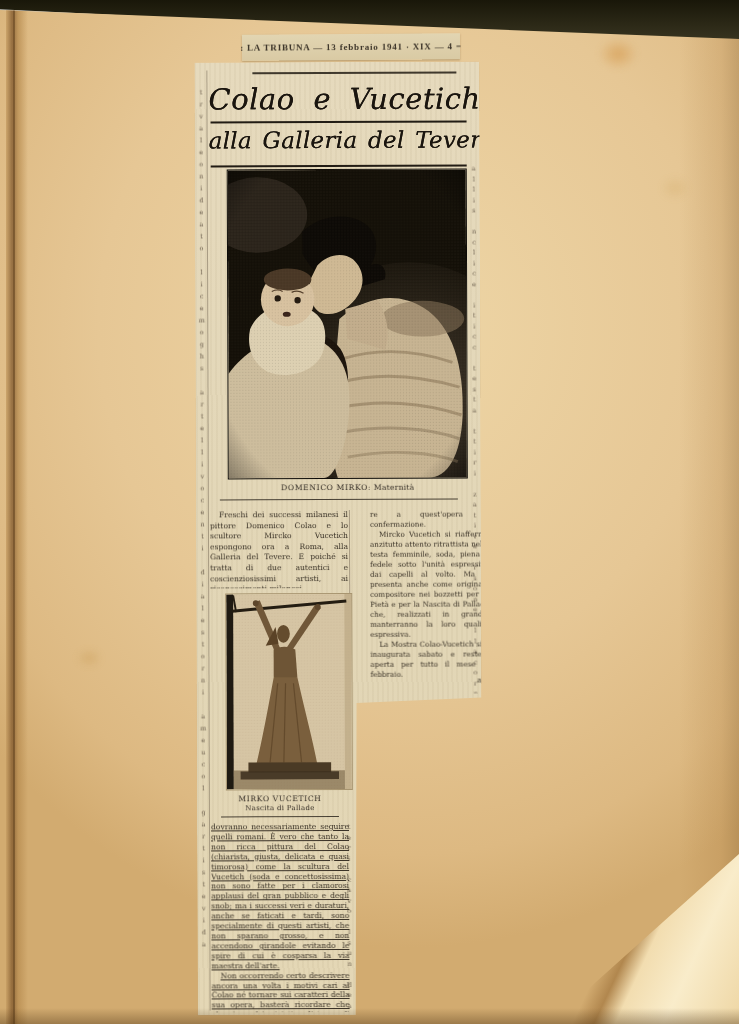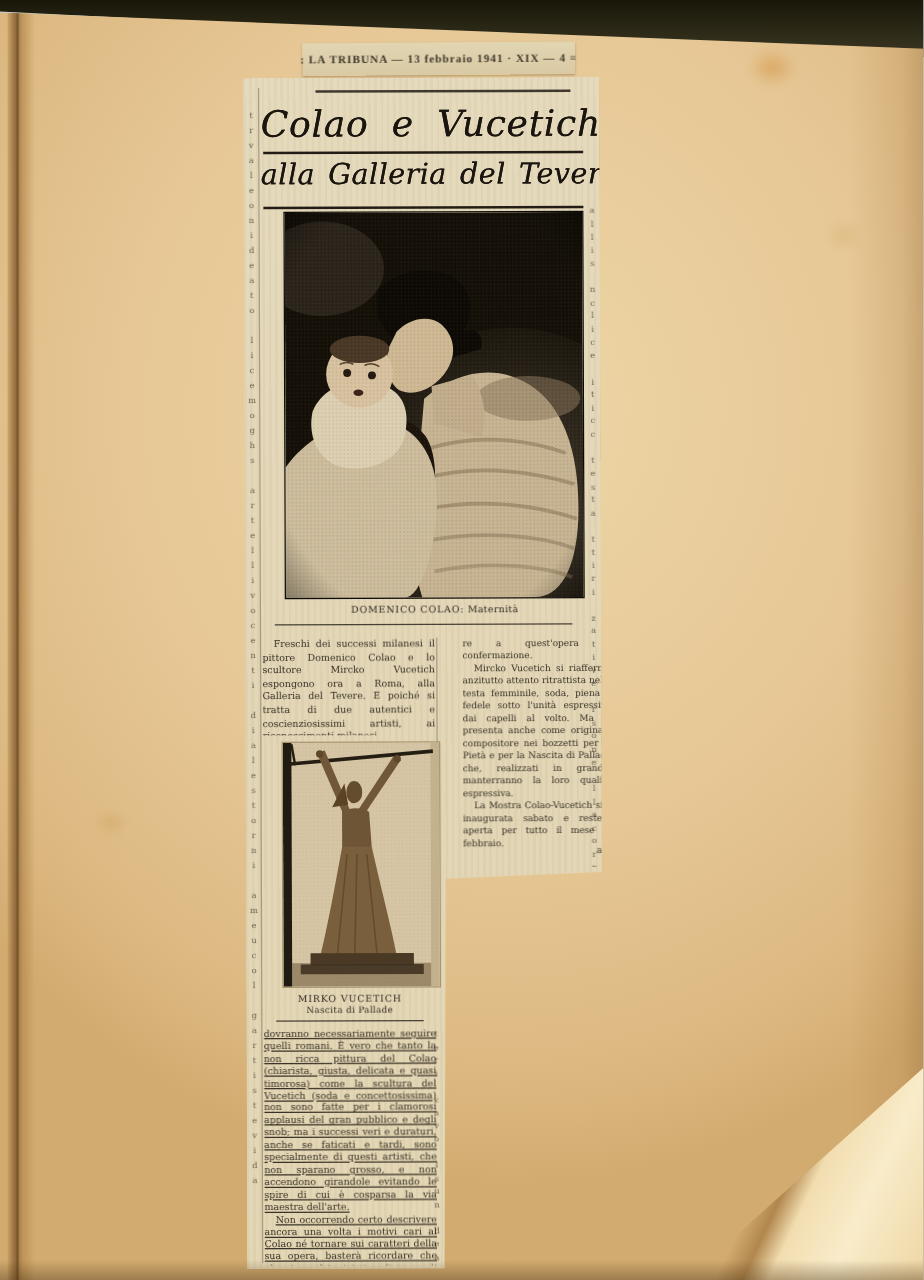--- a/index.html
+++ b/index.html
@@ -304,21 +304,21 @@
             <circle cx="70" cy="131" r="3.2" fill="#241a10"></circle>
             <ellipse cx="59" cy="145" rx="4" ry="2.6" fill="#3a241a"></ellipse>
             <path d="M44,122 Q50,119 55,122" stroke="#55402c" stroke-width="1.2" fill="none"></path>
             <path d="M64,123 Q70,120 76,124" stroke="#55402c" stroke-width="1.2" fill="none"></path>
           </g>
           <rect width="240" height="310" fill="url(#ht)"></rect>
           <rect width="240" height="310" fill="url(#vig)"></rect>
         </svg>
       </div>
       <div class="caption caption1">
-        <span class="cap-name">DOMENICO COLAO:</span><span class="cap-title"> Maternità</span>
+        <span class="cap-name">DOMENICO MIRKO:</span><span class="cap-title"> Maternità</span>
       </div>
       <div class="hrule rule-cap1"></div>
 
       <div class="bodytext lc-para">
         <p>Freschi dei successi milanesi il pittore Domenico Colao e lo scultore Mircko Vucetich espongono ora a Roma, alla Galleria del Tevere. E poiché si tratta di due autentici e coscienziosissimi artisti, ai riconoscimenti milanesi</p>
       </div>
 
       <div class="bodytext rc">
         <p class="noindent">re a quest'opera di confermazione.</p>
         <p>Mircko Vucetich si riafferma anzitutto attento ritrattista nella testa femminile, soda, piena e fedele sotto l'unità espressiva dai capelli al volto. Ma si presenta anche come originale compositore nei bozzetti per la Pietà e per la Nascita di Pallade che, realizzati in grande, manterranno la loro qualità espressiva.</p>

